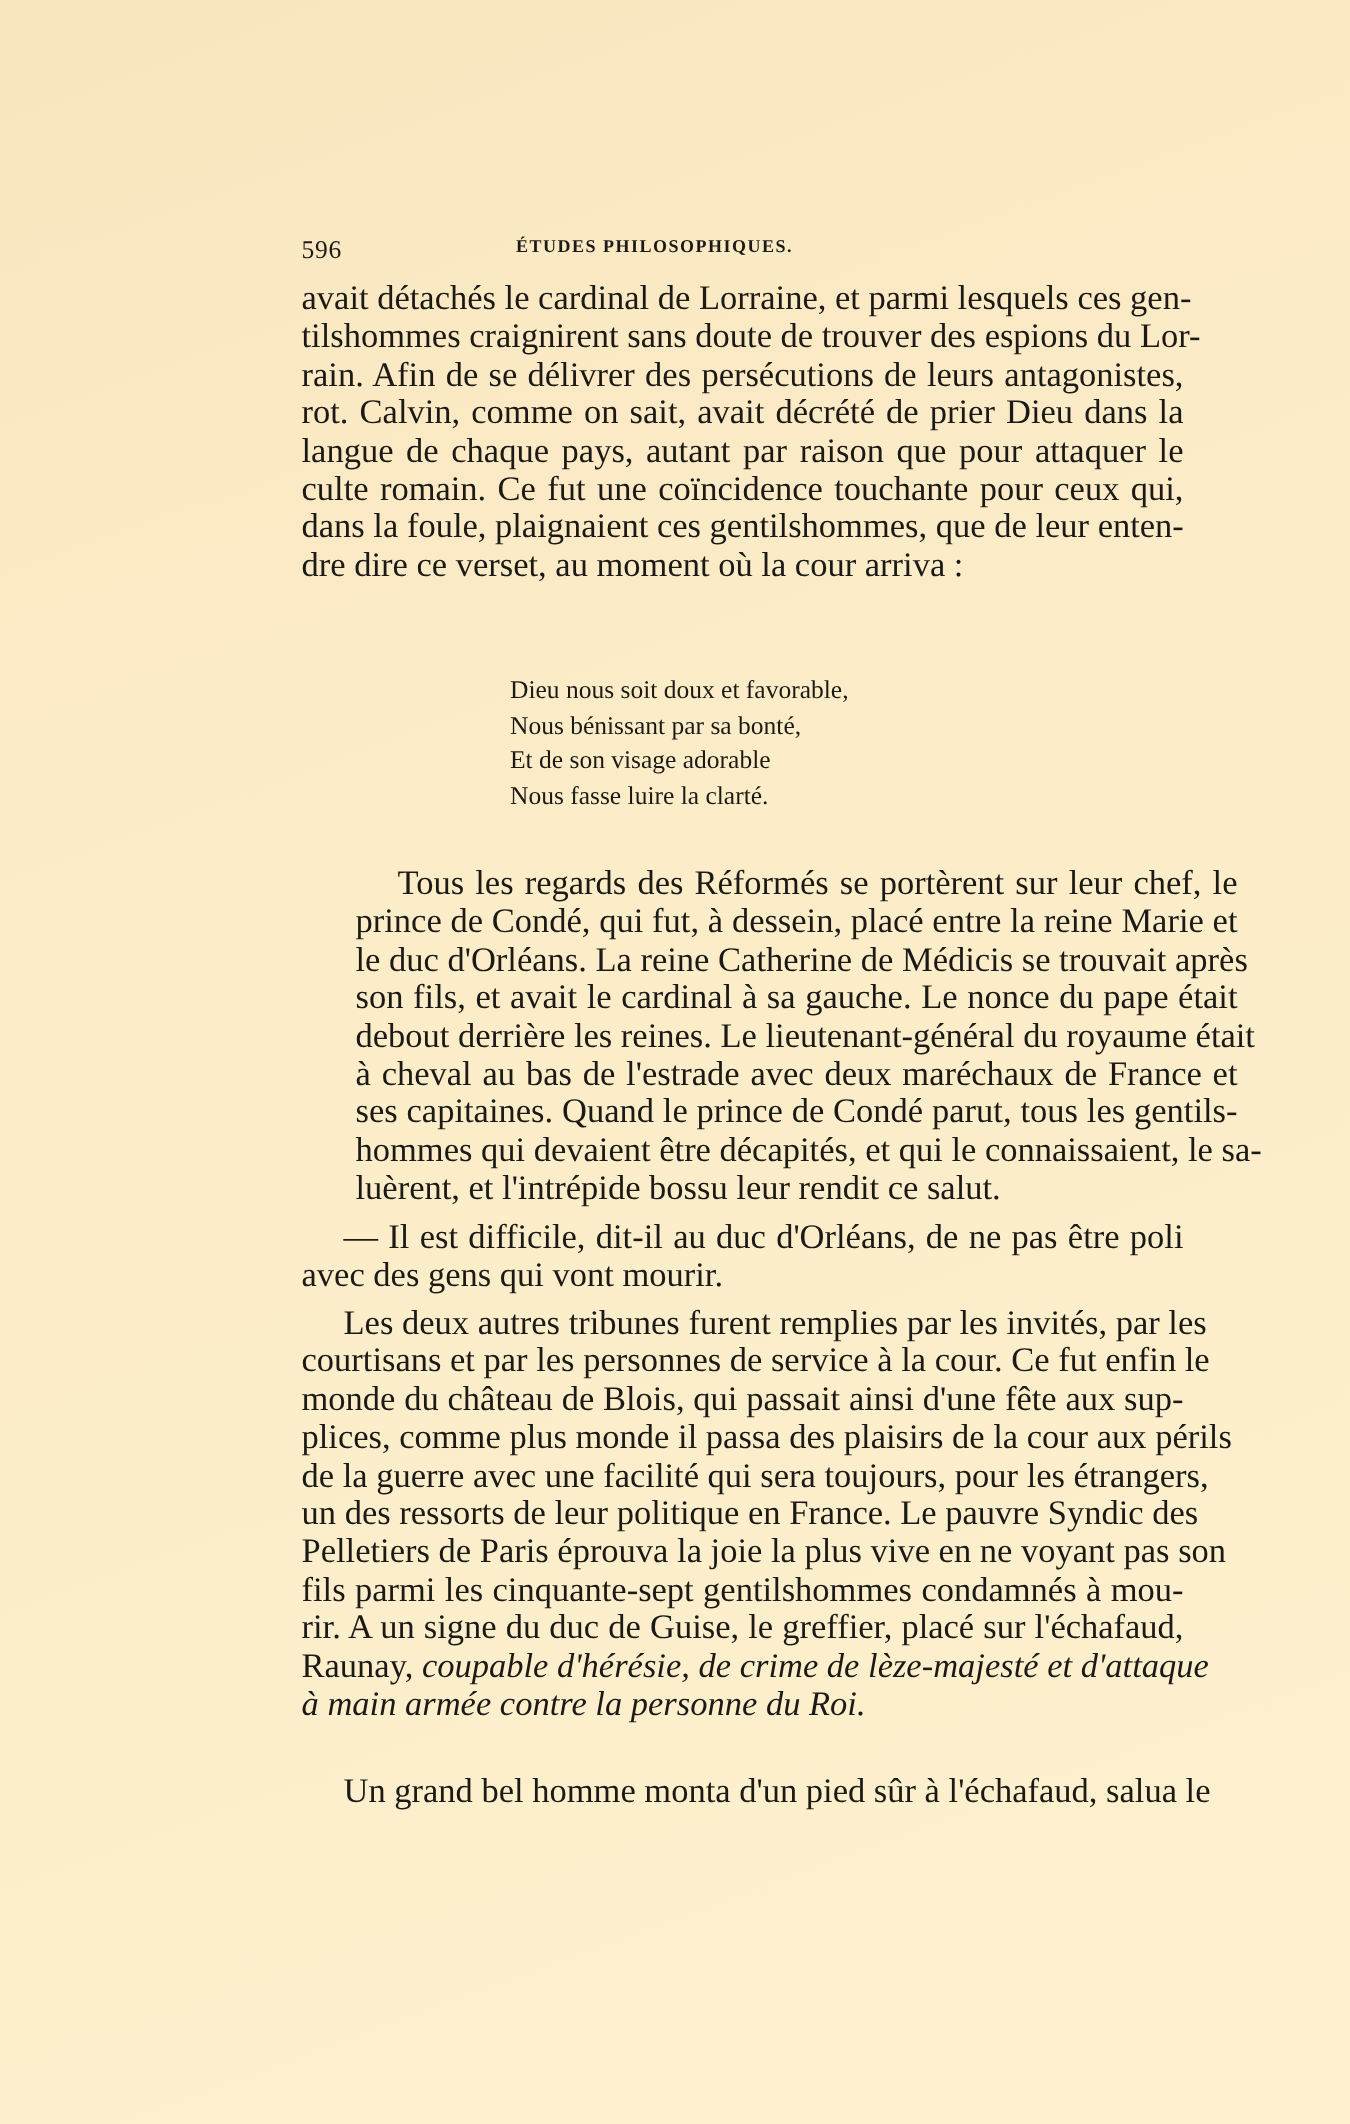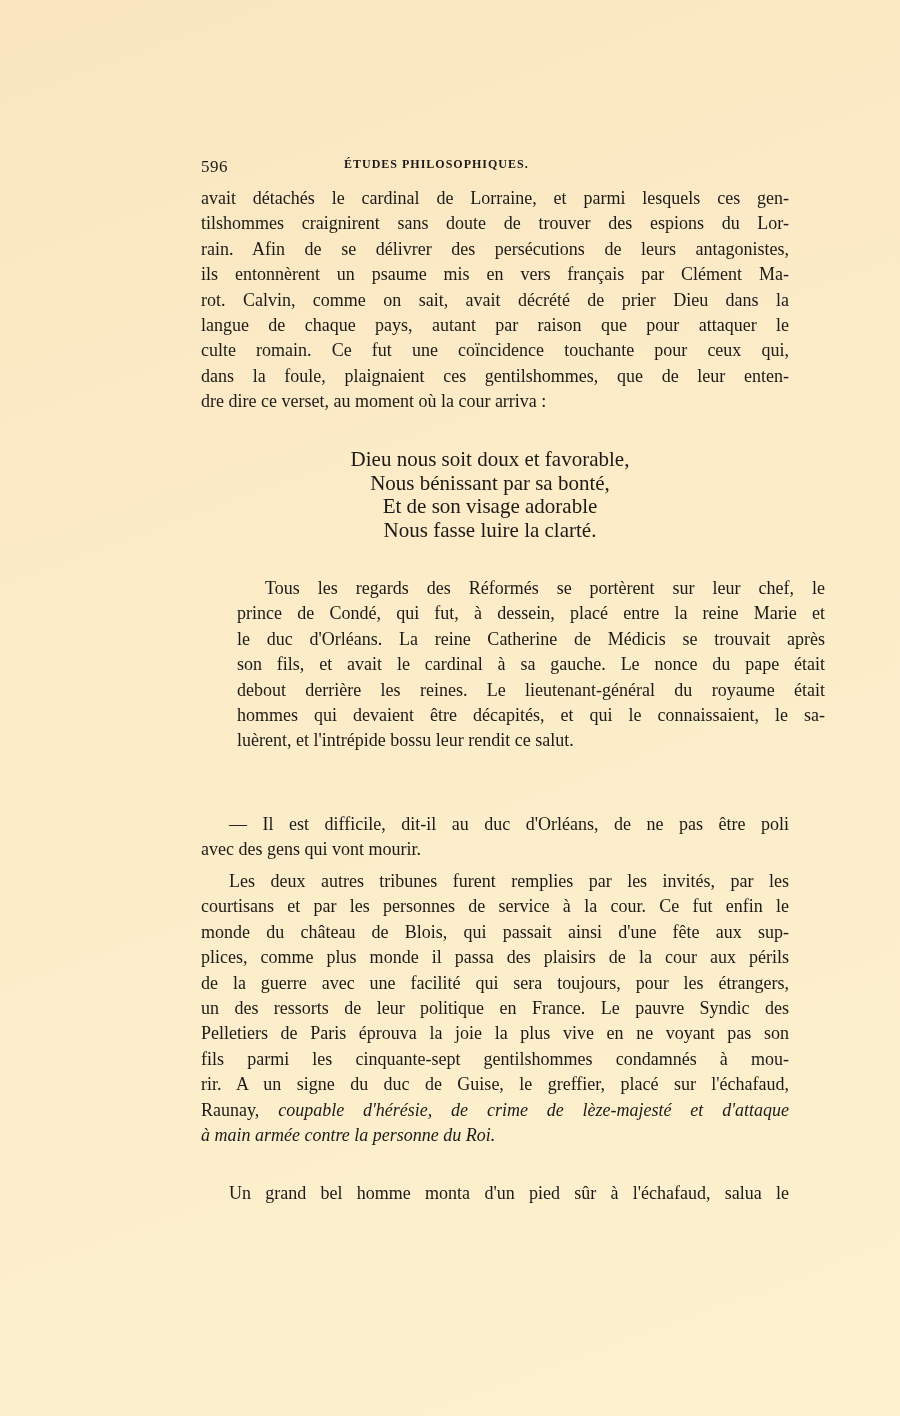--- a/index.html
+++ b/index.html
@@ -15,67 +15,68 @@
       position: absolute; left: 201px; top: 157px; width: 588px; height: 24px;
       font-size: 17px;
     }
     .page-number { position: absolute; left: 0; top: 0; letter-spacing: 0.5px; }
     .running-title {
       position: absolute; left: 143px; top: 0; letter-spacing: 1px;
       font-variant: small-caps; font-weight: bold; font-size: 12px;
     }
     .text-block {
       position: absolute; left: 201px; width: 588px;
-      font-size: 18px; line-height: 25.4px;
+      font-size: 23px; line-height: 25.4px;
     }
     .line { display: block; height: 25.4px; white-space: nowrap; text-align: justify; text-align-last: justify; }
     .line.last { text-align-last: left; }
     .indent { padding-left: 28px; }
     .verse {
       position: absolute; left: 340px; top: 448px; width: 300px;
-      font-size: 21px; line-height: 23.5px; text-align: center;
+      font-size: 17px; line-height: 23.5px;
     }
     .verse .vline { display: block; white-space: nowrap; }
     em { font-style: italic; }
   </style>
 </head>
 <body>
 
 <div class="page">
 
   <div class="header">
     <span class="page-number">596</span>
     <span class="running-title">ÉTUDES PHILOSOPHIQUES.</span>
   </div>
 
   <div class="text-block" style="top:186px;">
     <span class="line">avait détachés le cardinal de Lorraine, et parmi lesquels ces gen-</span>
     <span class="line">tilshommes craignirent sans doute de trouver des espions du Lor-</span>
     <span class="line">rain. Afin de se délivrer des persécutions de leurs antagonistes,</span>
-    <span class="line">ils entonnèrent un psaume mis en vers français par Clément Ma-</span>
     <span class="line">rot. Calvin, comme on sait, avait décrété de prier Dieu dans la</span>
     <span class="line">langue de chaque pays, autant par raison que pour attaquer le</span>
     <span class="line">culte romain. Ce fut une coïncidence touchante pour ceux qui,</span>
     <span class="line">dans la foule, plaignaient ces gentilshommes, que de leur enten-</span>
     <span class="line last">dre dire ce verset, au moment où la cour arriva :</span>
   </div>
 
   <div class="verse">
     <span class="vline">Dieu nous soit doux et favorable,</span>
     <span class="vline">Nous bénissant par sa bonté,</span>
     <span class="vline">Et de son visage adorable</span>
     <span class="vline">Nous fasse luire la clarté.</span>
   </div>
 
   <div class="text-block" style="top:576px;margin-left:36px;">
     <span class="line indent">Tous les regards des Réformés se portèrent sur leur chef, le</span>
     <span class="line">prince de Condé, qui fut, à dessein, placé entre la reine Marie et</span>
     <span class="line">le duc d'Orléans. La reine Catherine de Médicis se trouvait après</span>
     <span class="line">son fils, et avait le cardinal à sa gauche. Le nonce du pape était</span>
     <span class="line">debout derrière les reines. Le lieutenant-général du royaume était</span>
+    <span class="line">à cheval au bas de l'estrade avec deux maréchaux de France et</span>
+    <span class="line">ses capitaines. Quand le prince de Condé parut, tous les gentils-</span>
     <span class="line">hommes qui devaient être décapités, et qui le connaissaient, le sa-</span>
     <span class="line last">luèrent, et l'intrépide bossu leur rendit ce salut.</span>
   </div>
 
   <div class="text-block" style="top:812px;">
     <span class="line indent">— Il est difficile, dit-il au duc d'Orléans, de ne pas être poli</span>
     <span class="line last">avec des gens qui vont mourir.</span>
   </div>
 
   <div class="text-block" style="top:869px;">

